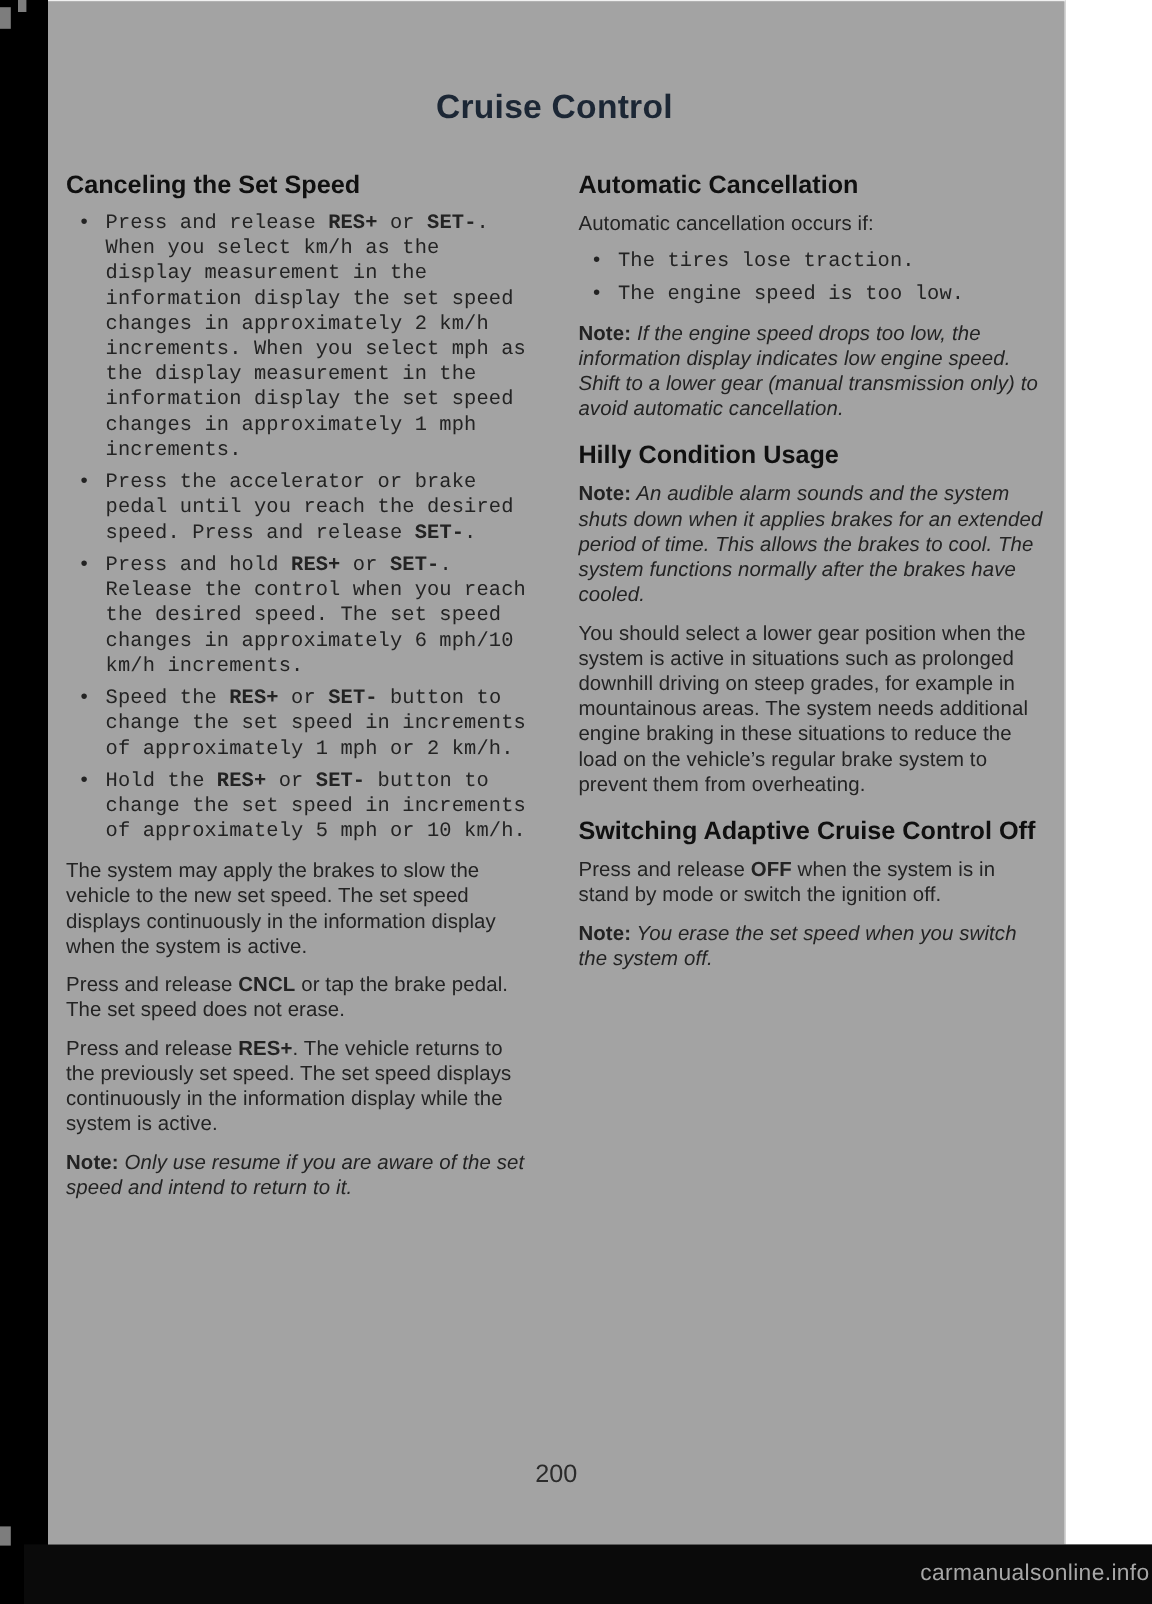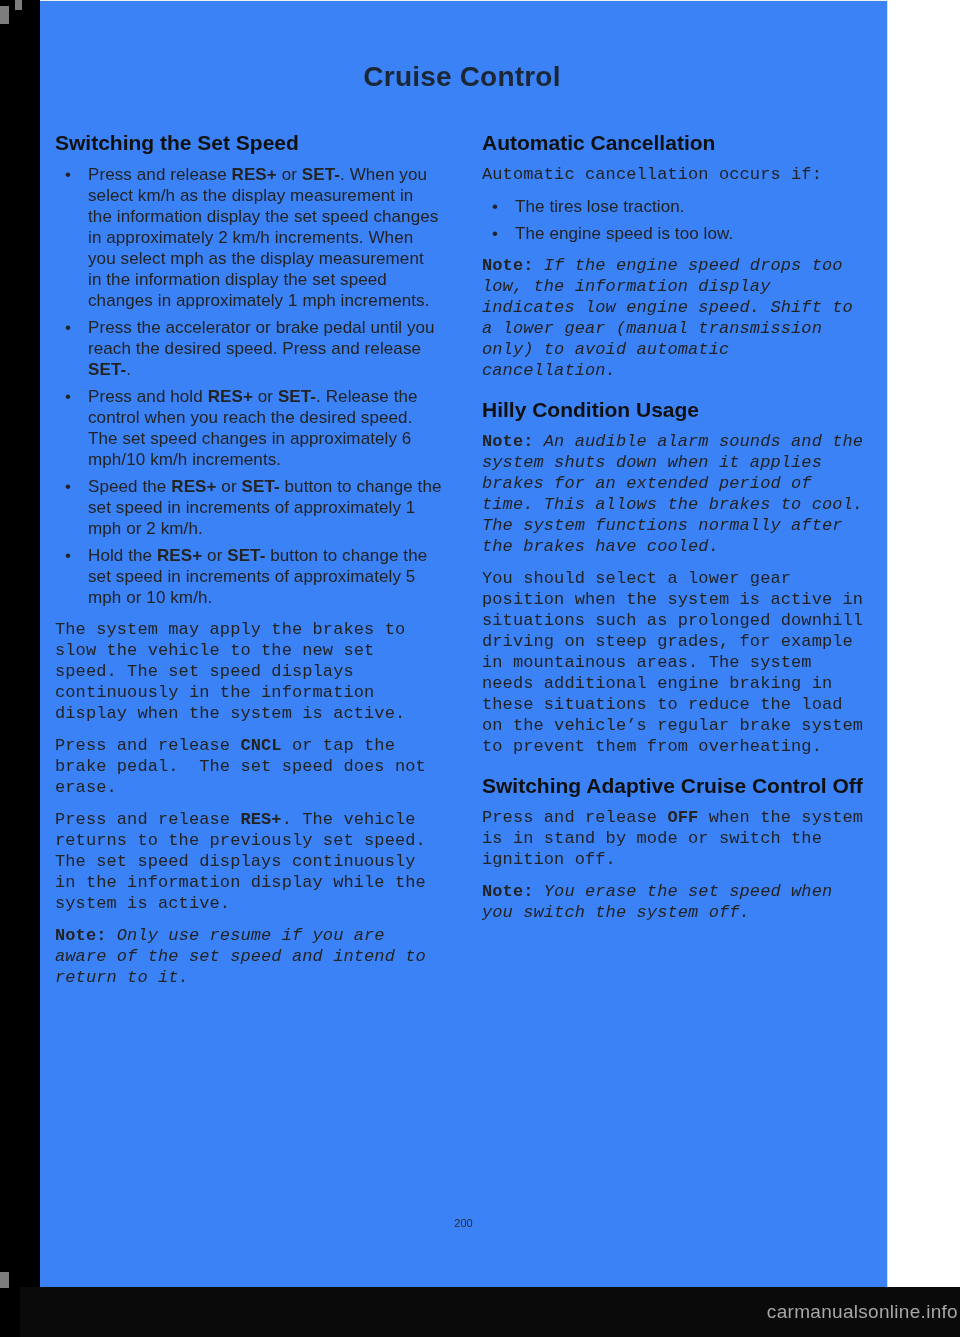--- a/index.html
+++ b/index.html
@@ -34,66 +34,66 @@
     display:flex;align-items:center;justify-content:flex-end;
     padding-right:22px;
     margin-left:20px;
   }
   .bottom-bar span{
     color:var(--watermark_color);font-size:19px;letter-spacing:.3px;
   }
   
   .page{
     position:absolute;left:40px;top:0;width:848px;height:1287px;
-    background:#3b82f6;border-right:1px solid var(--page_edge);
+    background:#a3a3a3;border-right:1px solid var(--page_edge);
     border-top:1px solid #f0f0f0;
-    padding:0 18px 0 15px;
+    padding:12px 18px 0 15px;
   }
   .page-header{padding-top:60px;text-align:center;}
   .page-header h1{
     margin:0;font-size:28px;line-height:32px;font-weight:bold;
     color:var(--title_color);letter-spacing:.2px;
   }
   .columns{
     display:flex;gap:40px;margin-top:38px;
     font-size:17px;line-height:21px;letter-spacing:.1px;
   }
   .col{flex:1 1 0;min-width:0;}
   .col h2{
     font-size:21px;line-height:24px;margin:17px 0 9px;
     font-weight:bold;color:var(--heading_color);letter-spacing:0;
   }
   .col h2:first-child{margin-top:0;}
-  .col p{margin:0 0 11px;font-family:Liberation Mono, monospace;}
-  .col ul{list-style:none;margin:0 0 11px;padding:0;}
+  .col p{margin:0 0 11px;}
+  .col ul{list-style:none;margin:0 0 11px;padding:0;font-family:Liberation Mono, monospace;}
   .col li{position:relative;padding-left:33px;margin:0 0 6px;}
   .col li::before{content:"\2022";position:absolute;left:10px;top:0;}
   .b{font-weight:bold;}
   .i{font-style:italic;}
   .page-number{
     position:absolute;top:1216px;left:0;width:100%;
-    text-align:center;font-size:11px;color:#2b2b2b;
+    text-align:center;font-size:21px;color:#2b2b2b;
   }
 </style>
 </head>
 <body>
 
 <div class="spine">
   <div class="mark mark-a"></div>
   <div class="mark mark-b"></div>
   <div class="mark mark-c"></div>
 </div>
 
 <div class="page">
   <div class="page-header">
     <h1>Cruise Control</h1>
   </div>
   <div class="columns">
     <section class="col" id="col-left">
-        <h2><span>Switching the Set Speed</span></h2>
+        <h2><span>Canceling the Set Speed</span></h2>
         <ul>
           <li><span>Press and release </span><span class="b">RES+</span><span> or </span><span class="b">SET-</span><span>. When you select km/h as the display measurement in the information display the set speed changes in approximately 2 km/h increments. When you select mph as the display measurement in the information display the set speed changes in approximately 1 mph increments.</span></li>
           <li><span>Press the accelerator or brake pedal until you reach the desired speed. Press and release </span><span class="b">SET-</span><span>.</span></li>
           <li><span>Press and hold </span><span class="b">RES+</span><span> or </span><span class="b">SET-</span><span>. Release the control when you reach the desired speed. The set speed changes in approximately 6 mph/10 km/h increments.</span></li>
           <li><span>Speed the </span><span class="b">RES+</span><span> or </span><span class="b">SET-</span><span> button to change the set speed in increments of approximately 1 mph or 2 km/h.</span></li>
           <li><span>Hold the </span><span class="b">RES+</span><span> or </span><span class="b">SET-</span><span> button to change the set speed in increments of approximately 5 mph or 10 km/h.</span></li>
         </ul>
         <p><span>The system may apply the brakes to slow the vehicle to the new set speed. The set speed displays continuously in the information display when the system is active.</span></p>
         <p><span>Press and release </span><span class="b">CNCL</span><span> or tap the brake pedal.&nbsp; The set speed does not erase.</span></p>
         <p><span>Press and release </span><span class="b">RES+</span><span>. The vehicle returns to the previously set speed. The set speed displays continuously in the information display while the system is active.</span></p>

